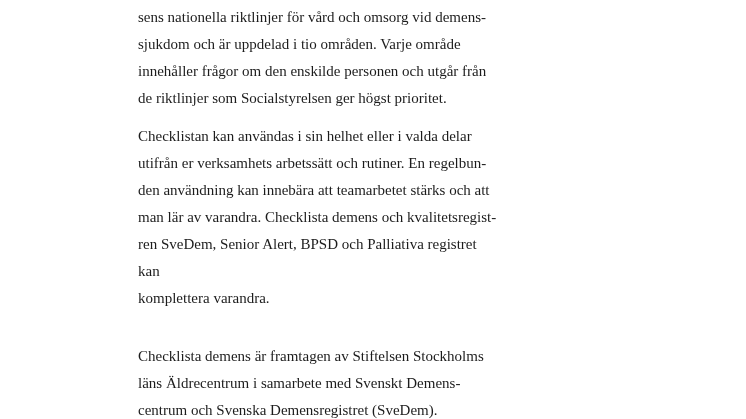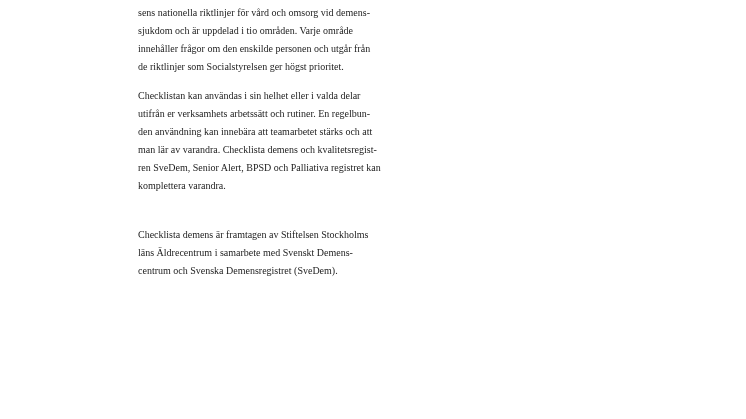--- a/index.html
+++ b/index.html
@@ -20,22 +20,22 @@
     background: var(--bg-color, #ffffff);
   }
   .text-block {
     position: absolute;
     left: 138px;
     top: 4px;
     width: 362px;
   }
   .para {
     margin: 0 0 11px 0;
-    font-size: 10px;
-    line-height: 18px;
+    font-size: 15px;
+    line-height: 27px;
     color: var(--text-color, #1c1c1c);
     white-space: pre-line;
     text-rendering: optimizeLegibility;
   }
   .para-last {
     margin-top: 31px;
   }
 </style>
 </head>
 <body>

